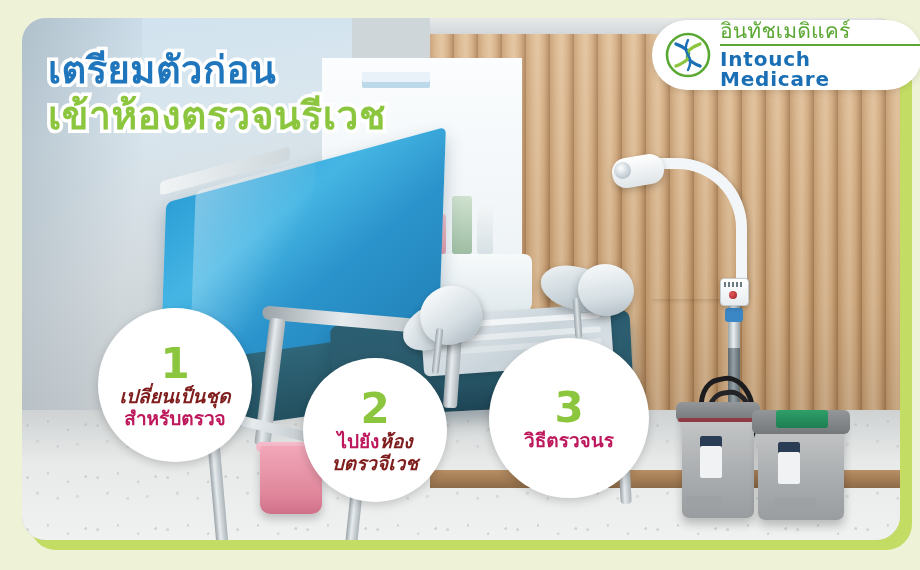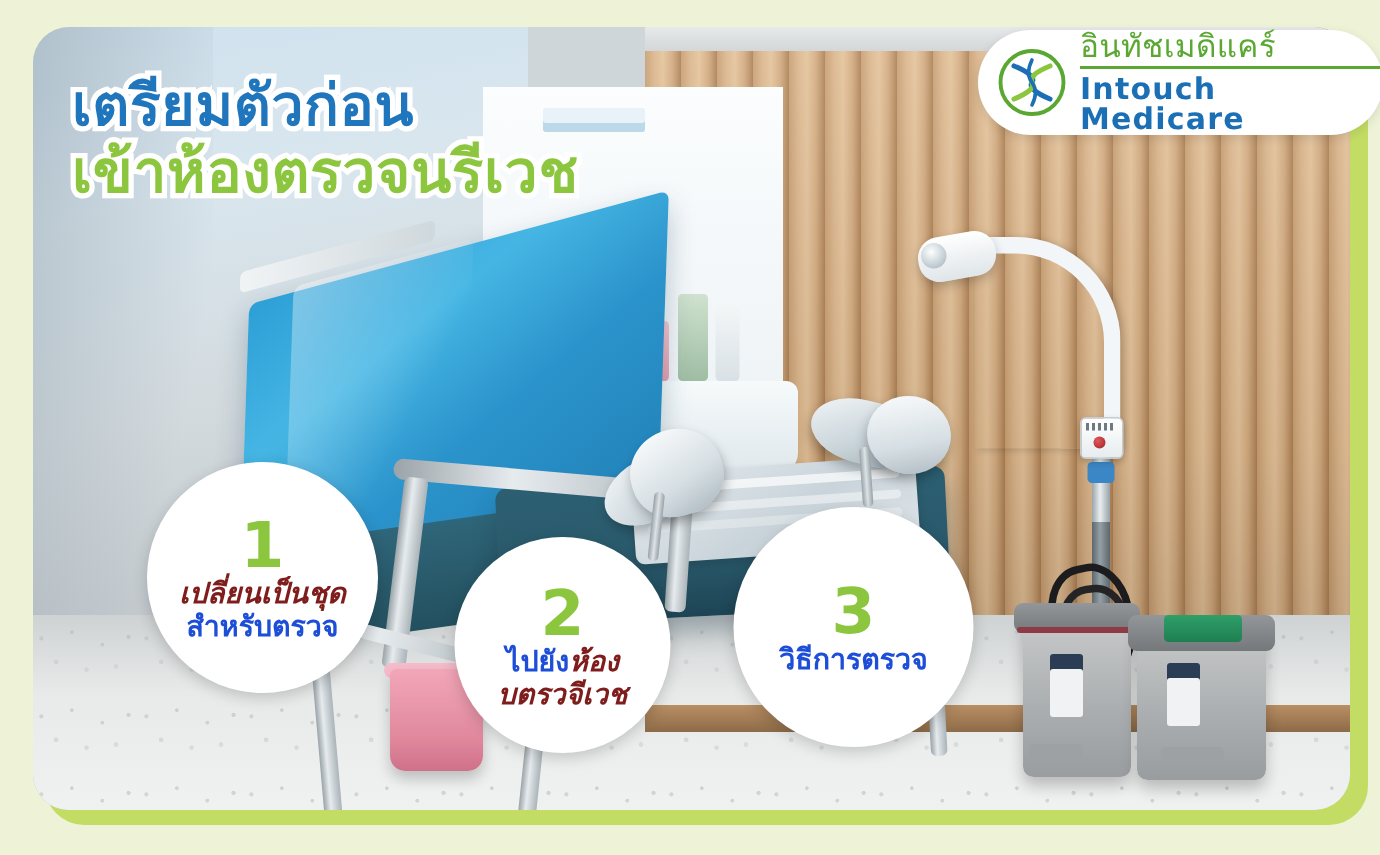--- a/index.html
+++ b/index.html
@@ -322,21 +322,21 @@
   .step{
     position:absolute;border-radius:50%;
     background:#ffffff;
     display:flex;flex-direction:column;align-items:center;justify-content:center;
     text-align:center;line-height:1.14;
     box-shadow:0 3px 10px rgba(0,0,0,.18);
   }
   .step-num{font-size:42px;font-weight:bold;color:#8cc63e;margin-bottom:-2px;}
   .step-txt{font-size:19px;font-weight:bold;white-space:nowrap;}
   .g{color:#7f1d1d;font-style:italic;}
-  .b{color:#1d4ed8;}
+  .b{color:#be185d;}
 
   .step-1{left:98px;top:308px;width:154px;height:154px;}
   .step-2{left:303px;top:358px;width:144px;height:144px;}
   .step-3{left:489px;top:338px;width:160px;height:160px;}
 </style>
 </head>
 <body>
 
 <div id="canvas">
 
@@ -449,16 +449,16 @@
   </div>
 
   <div class="step step-2">
     <span class="step-num">2</span>
     <span class="step-txt"><span class="b">ไปยัง</span><span class="g">ห้อง</span></span>
     <span class="step-txt g">บตรวจีเวช</span>
   </div>
 
   <div class="step step-3">
     <span class="step-num">3</span>
-    <span class="step-txt b">วิธีการตรวจ</span>
+    <span class="step-txt b">วิธีตรวจนร</span>
   </div>
 
 </div>
 
 </body></html>

